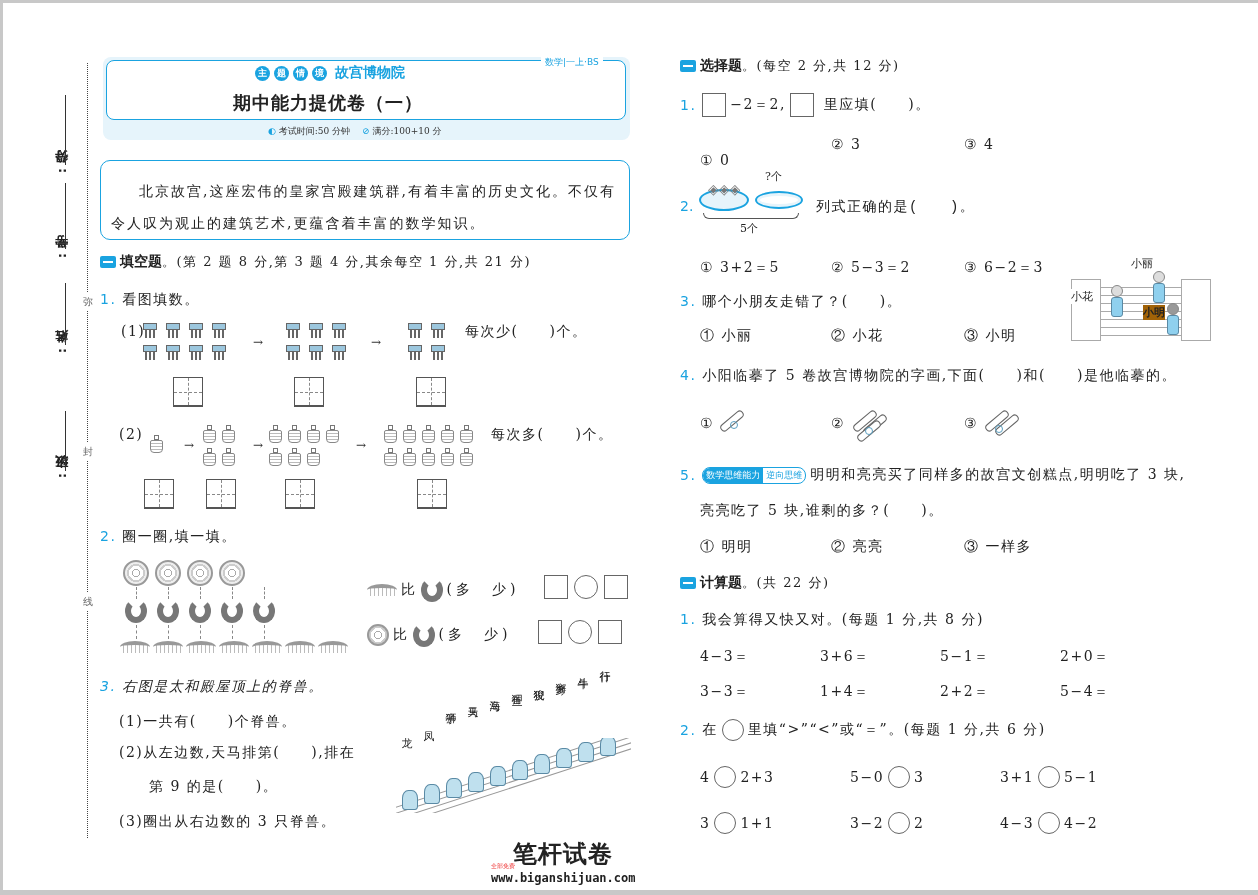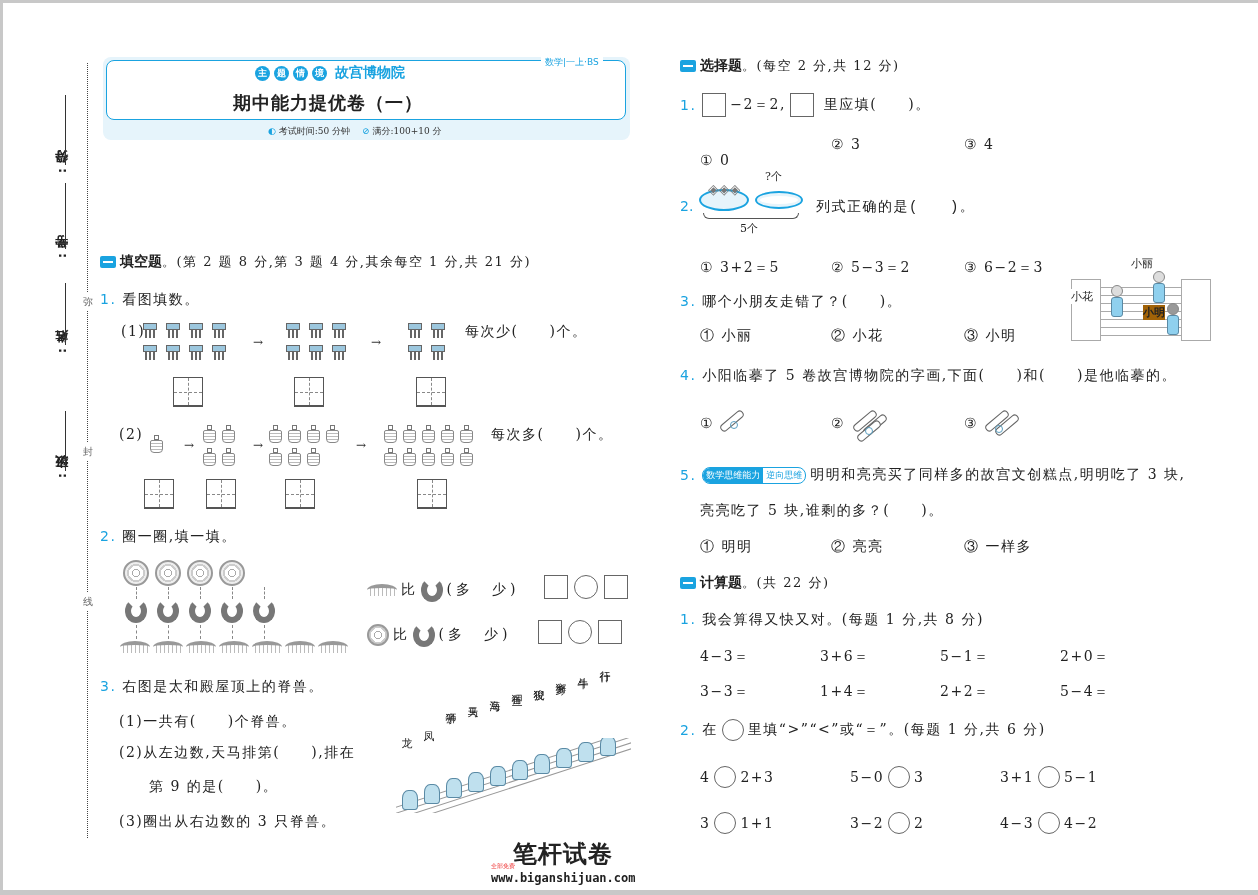--- a/index.html
+++ b/index.html
@@ -145,20 +145,23 @@
     <span class="theme-badge">情</span>
     <span class="theme-badge">境</span>
     <span class="theme-title">故宫博物院</span>
   </div>
   <div class="paper-title">期中能力提优卷（一）</div>
   <div class="meta">
     <span><span class="ic">◐</span> <span>考试时间:50 分钟</span></span>
     <span><span class="ic">⊘</span> <span>满分:100+10 分</span></span>
   </div>
 
+  <div class="intro">
+    <span style="display:inline-block; width:28px;"></span><span>北京故宫,这座宏伟的皇家宫殿建筑群,有着丰富的历史文化。不仅有令人叹为观止的建筑艺术,更蕴含着丰富的数学知识。</span>
+  </div>
 
   <div class="sec" style="left:97px; top:250px;">
     <span class="sec-icon"></span>
     <span class="sec-title">填空题</span>
     <span class="sec-note">。(第 2 题 8 分,第 3 题 4 分,其余每空 1 分,共 21 分)</span>
   </div>
 
   <div class="q abs" style="left:97px; top:288px;">
     <span class="num">1.</span><span>看图填数。</span>
   </div>
@@ -201,21 +204,21 @@
   <div class="q abs" style="left:364px; top:620px; display:flex; align-items:center;">
     <span class="jade-disc" style="position:relative; display:inline-block; width:22px; height:22px;"></span>
     <span style="margin:0 4px;">比</span>
     <span class="jade-ring" style="position:relative; display:inline-block;"></span>
     <span style="margin-left:4px; letter-spacing:4px;">(多　少)</span>
   </div>
   <div class="sq" style="left:535px; top:617px;"></div>
   <div class="circ" style="left:565px; top:617px;"></div>
   <div class="sq" style="left:595px; top:617px;"></div>
 
-  <div class="q abs" style="left:97px; top:675px;">
+  <div class="q abs" style="left:97px; top:675px;font-style:italic;">
     <span class="num">3.</span><span>右图是太和殿屋顶上的脊兽。</span>
   </div>
   <div class="q abs" style="left:116px; top:710px;">(1)一共有(　　)个脊兽。</div>
   <div class="q abs" style="left:116px; top:741px;">(2)从左边数,天马排第(　　),排在</div>
   <div class="q abs" style="left:146px; top:775px;">第 9 的是(　　)。</div>
   <div class="q abs" style="left:116px; top:810px;">(3)圈出从右边数的 3 只脊兽。</div>
 
   <div class="roof">
     <div class="roof-line" style="top:72px;"></div>
     <div class="roof-line" style="top:78px;"></div>

